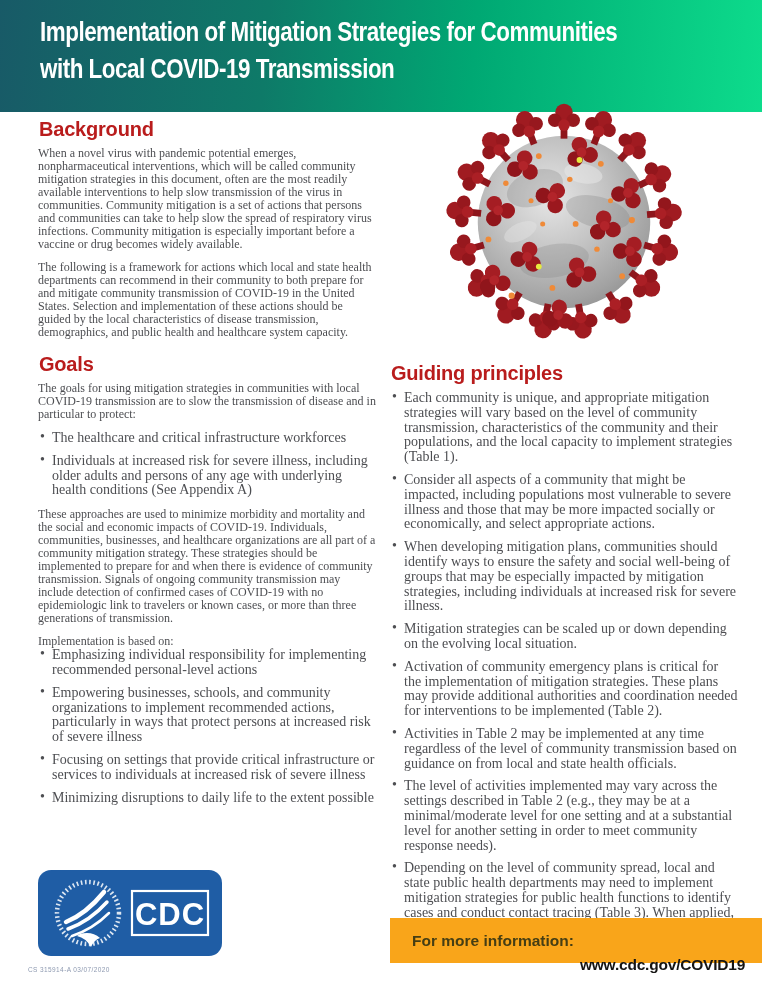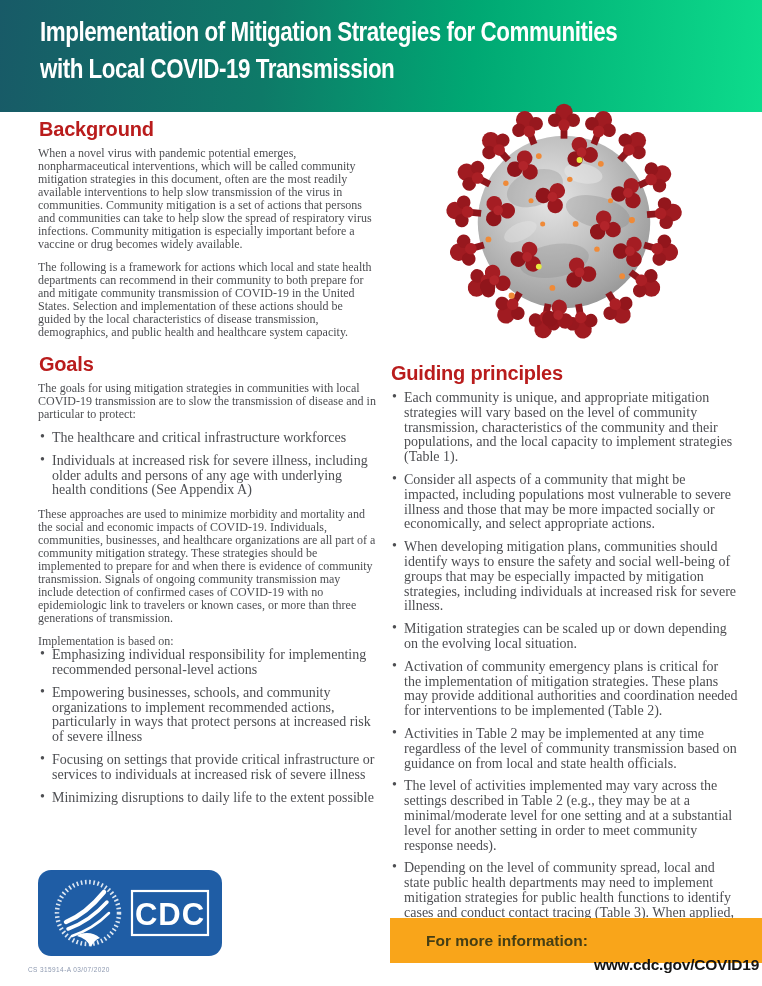--- a/index.html
+++ b/index.html
@@ -43,21 +43,21 @@
   
   .cdc-logo { position:absolute; left:38px; top:870px; }
   .doc-code {
     position:absolute; left:28px; top:966px;
     font-family:"Liberation Sans", sans-serif; font-size:6.5px;
     color:#8d99b0; letter-spacing:0.4px;
   }
   
   .banner {
     position:absolute; left:390px; top:918px; width:372px; height:45px;
-    background:#f9a51a; display:flex; align-items:center; padding-left:36px;
+    background:#f9a51a; display:flex; align-items:center; padding-left:22px;
     font-family:"Liberation Sans", sans-serif; font-size:15.5px;
   }
   .banner .lbl { color:#453e14; font-weight:600; margin-right:6px; }
   .banner .url { color:#161514; font-weight:bold; letter-spacing:-0.2px;margin-top:48px; }
 </style>
 </head>
 <body>
 
 <div class="hdr">
   <div class="hdr-title">

